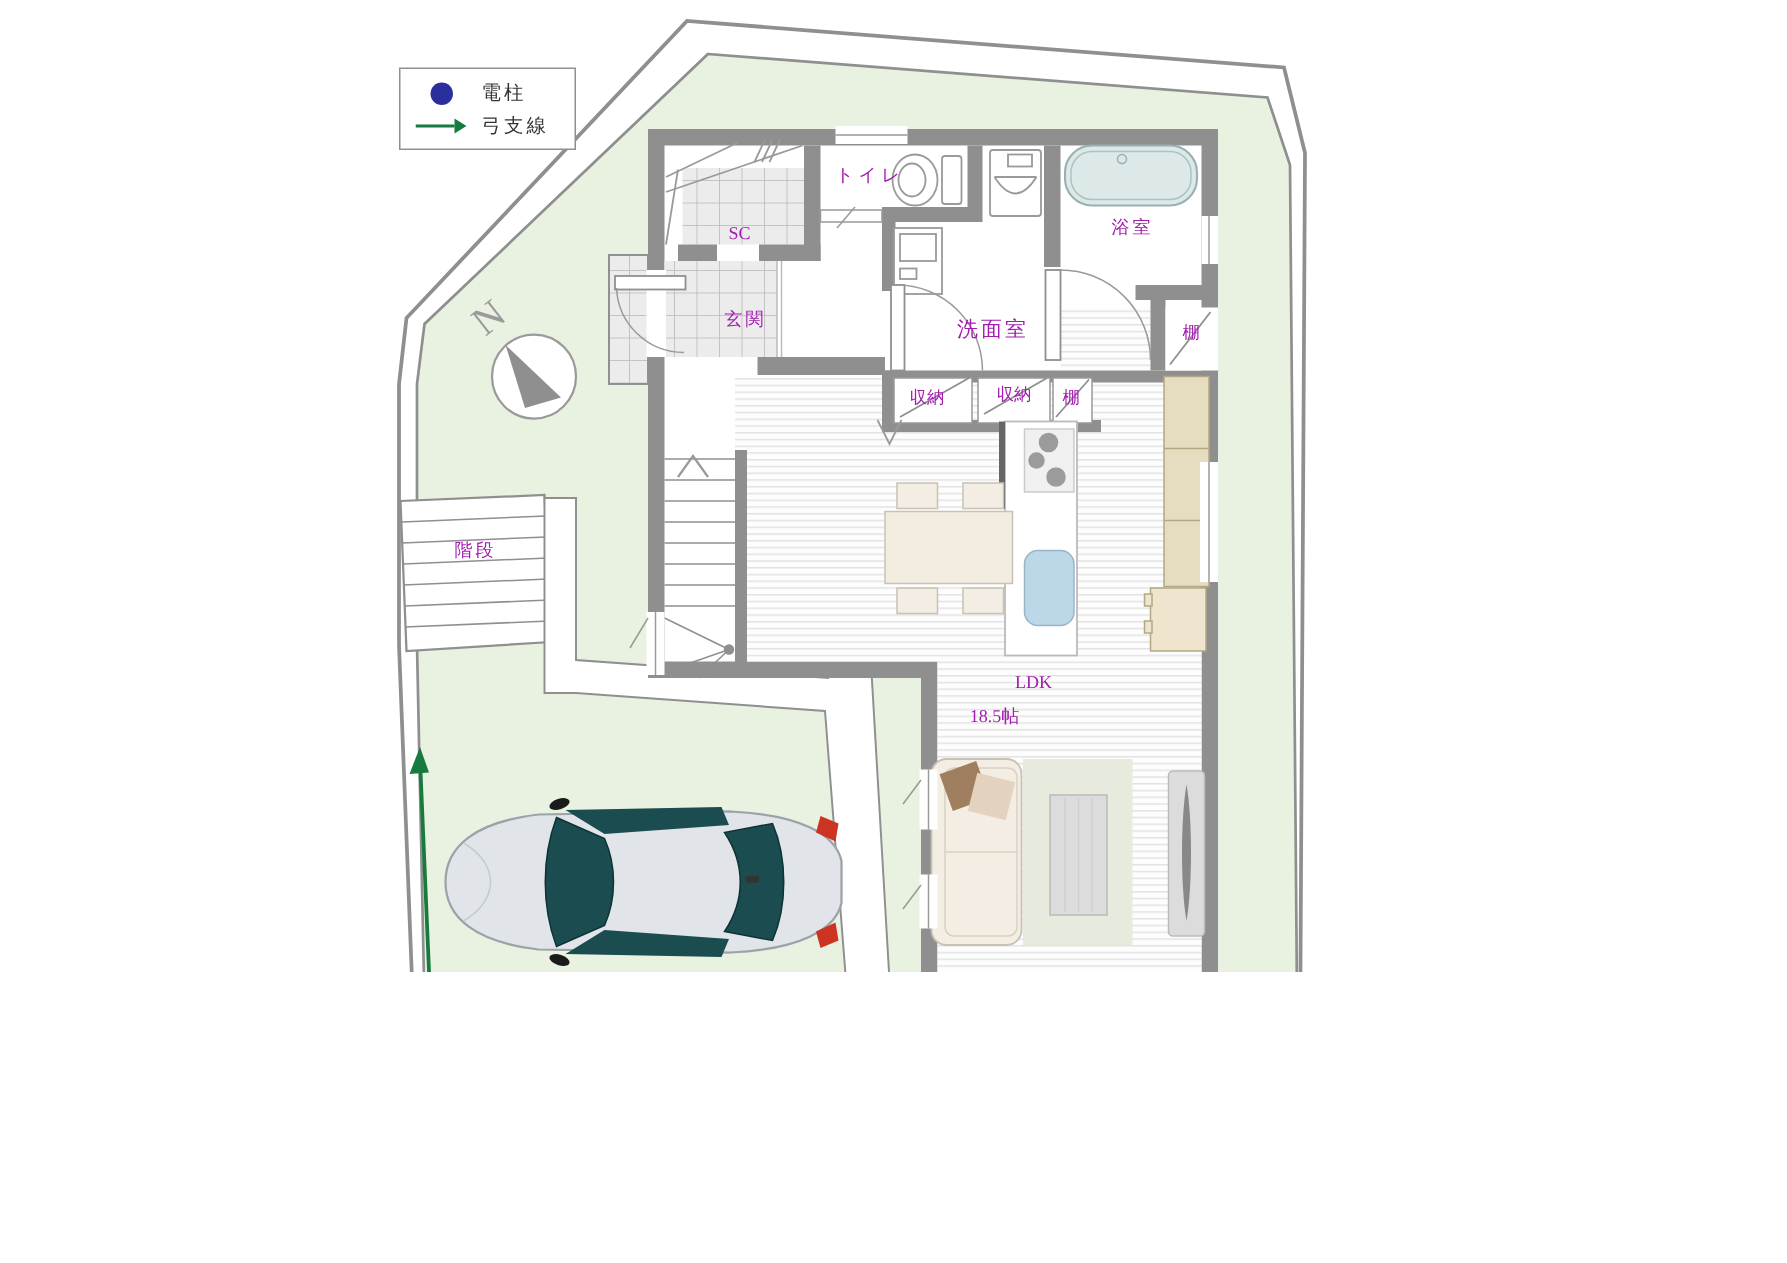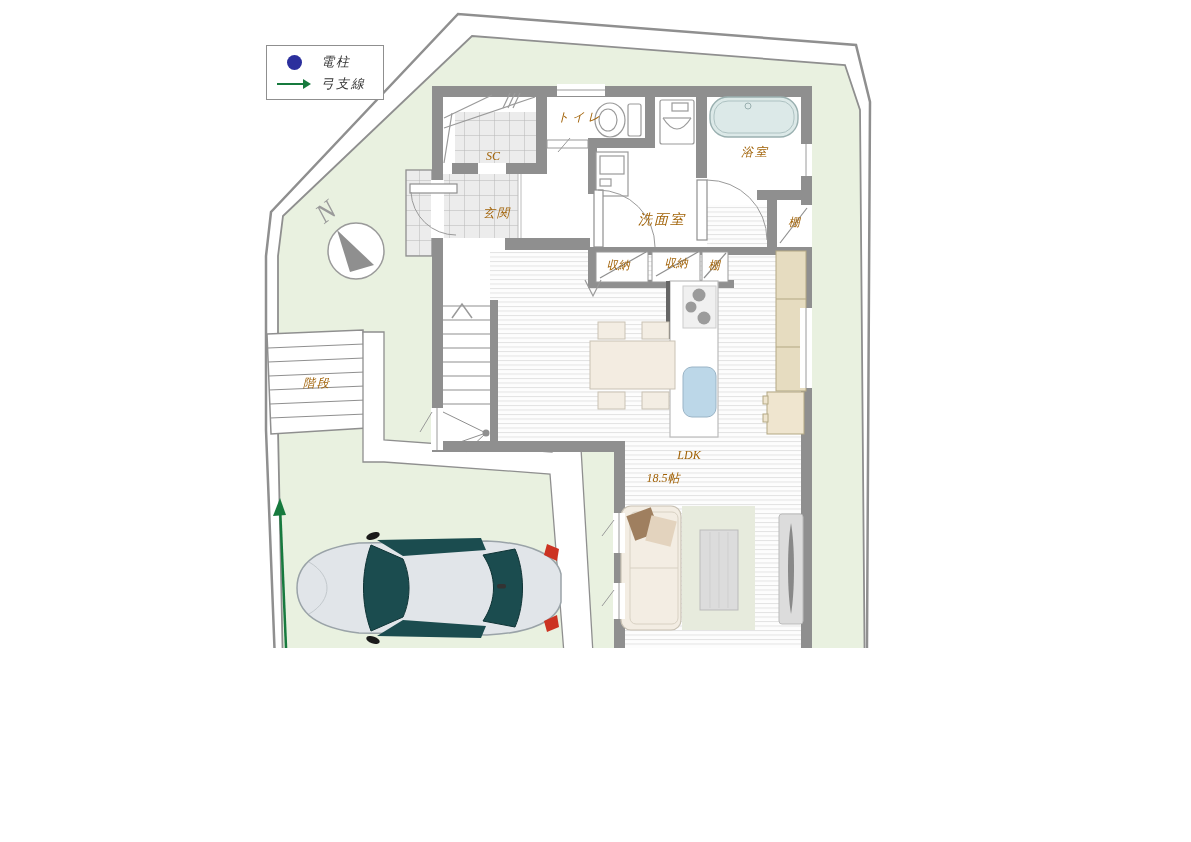--- a/index.html
+++ b/index.html
@@ -1,19 +1,19 @@
 <!DOCTYPE html>
 <html style="--lot-green: #e9f1e0; --wall-gray: #8f8f8f; --pole-navy: #2b2f9d; --wire-green: #177a3e; --bathtub-blue: #dce9e8; --car-silver: #e1e5e9; --car-pink: #f0ddd7; --glass-teal: #1b4c4f; --tail-red: #cc3322;"><head>
 <meta charset="utf-8">
 <style>
   html,body{margin:0;padding:0;background:#fff;}
   #stage{position:relative;width:1191px;height:648px;background:#fff;overflow:hidden;
-         font-family:"Liberation Serif","DejaVu Serif",serif;font-style:italic;}
+         font-family:"Liberation Serif","DejaVu Serif",serif;}
   #plan{position:absolute;left:0;top:0;}
-  .lbl{position:absolute;transform:translate(-50%,-50%);color:#a16207;white-space:nowrap;
+  .lbl{position:absolute;transform:translate(-50%,-50%);color:#a21caf;white-space:nowrap;
        font-family:"Liberation Serif","DejaVu Serif",serif;}
   .lbl.s11{font-size:11.5px;}
   .lbl.s12{font-size:12px;}
   .lbl.s13{font-size:12px;letter-spacing:2px;}
   .lbl.s14{font-size:14px;letter-spacing:2px;}
   .lbl.plain{letter-spacing:0;}
   #north{position:absolute;left:326px;top:212px;transform:translate(-50%,-50%) rotate(-38deg);
          font-size:27px;color:#9a9a9a;}
   .legend{position:absolute;left:266px;top:45px;width:118px;height:55px;background:#fff;
           border:1.5px solid #8f8f8f;box-sizing:border-box;padding:5px 0 0 10px;}
@@ -296,17 +296,17 @@
 <div id="north" class="lbl">N</div>
 <div class="lbl s12 plain" style="left:493px;top:156px;">SC</div>
 <div class="lbl s12" style="left:580px;top:117px;letter-spacing:3px;">トイレ</div>
 <div class="lbl s13" style="left:755px;top:152px;">浴室</div>
 <div class="lbl s14" style="left:662px;top:188px;margin-top:32px;">洗面室</div>
 <div class="lbl s13" style="left:497px;top:213px;">玄関</div>
 <div class="lbl s11" style="left:618px;top:265px;">収納</div>
 <div class="lbl s11" style="left:676px;top:263px;">収納</div>
 <div class="lbl s11" style="left:714px;top:265px;">棚</div>
 <div class="lbl s11" style="left:794px;top:222px;">棚</div>
-<div class="lbl s13" style="left:317px;top:383px;">階段</div>
+<div class="lbl s13" style="left:317px;top:367px;">階段</div>
 <div class="lbl s13 plain" style="left:689px;top:455px;">LDK</div>
 <div class="lbl s13 plain" style="left:663px;top:478px;">18.5帖</div>
 
 </div>
 
 </body></html>

